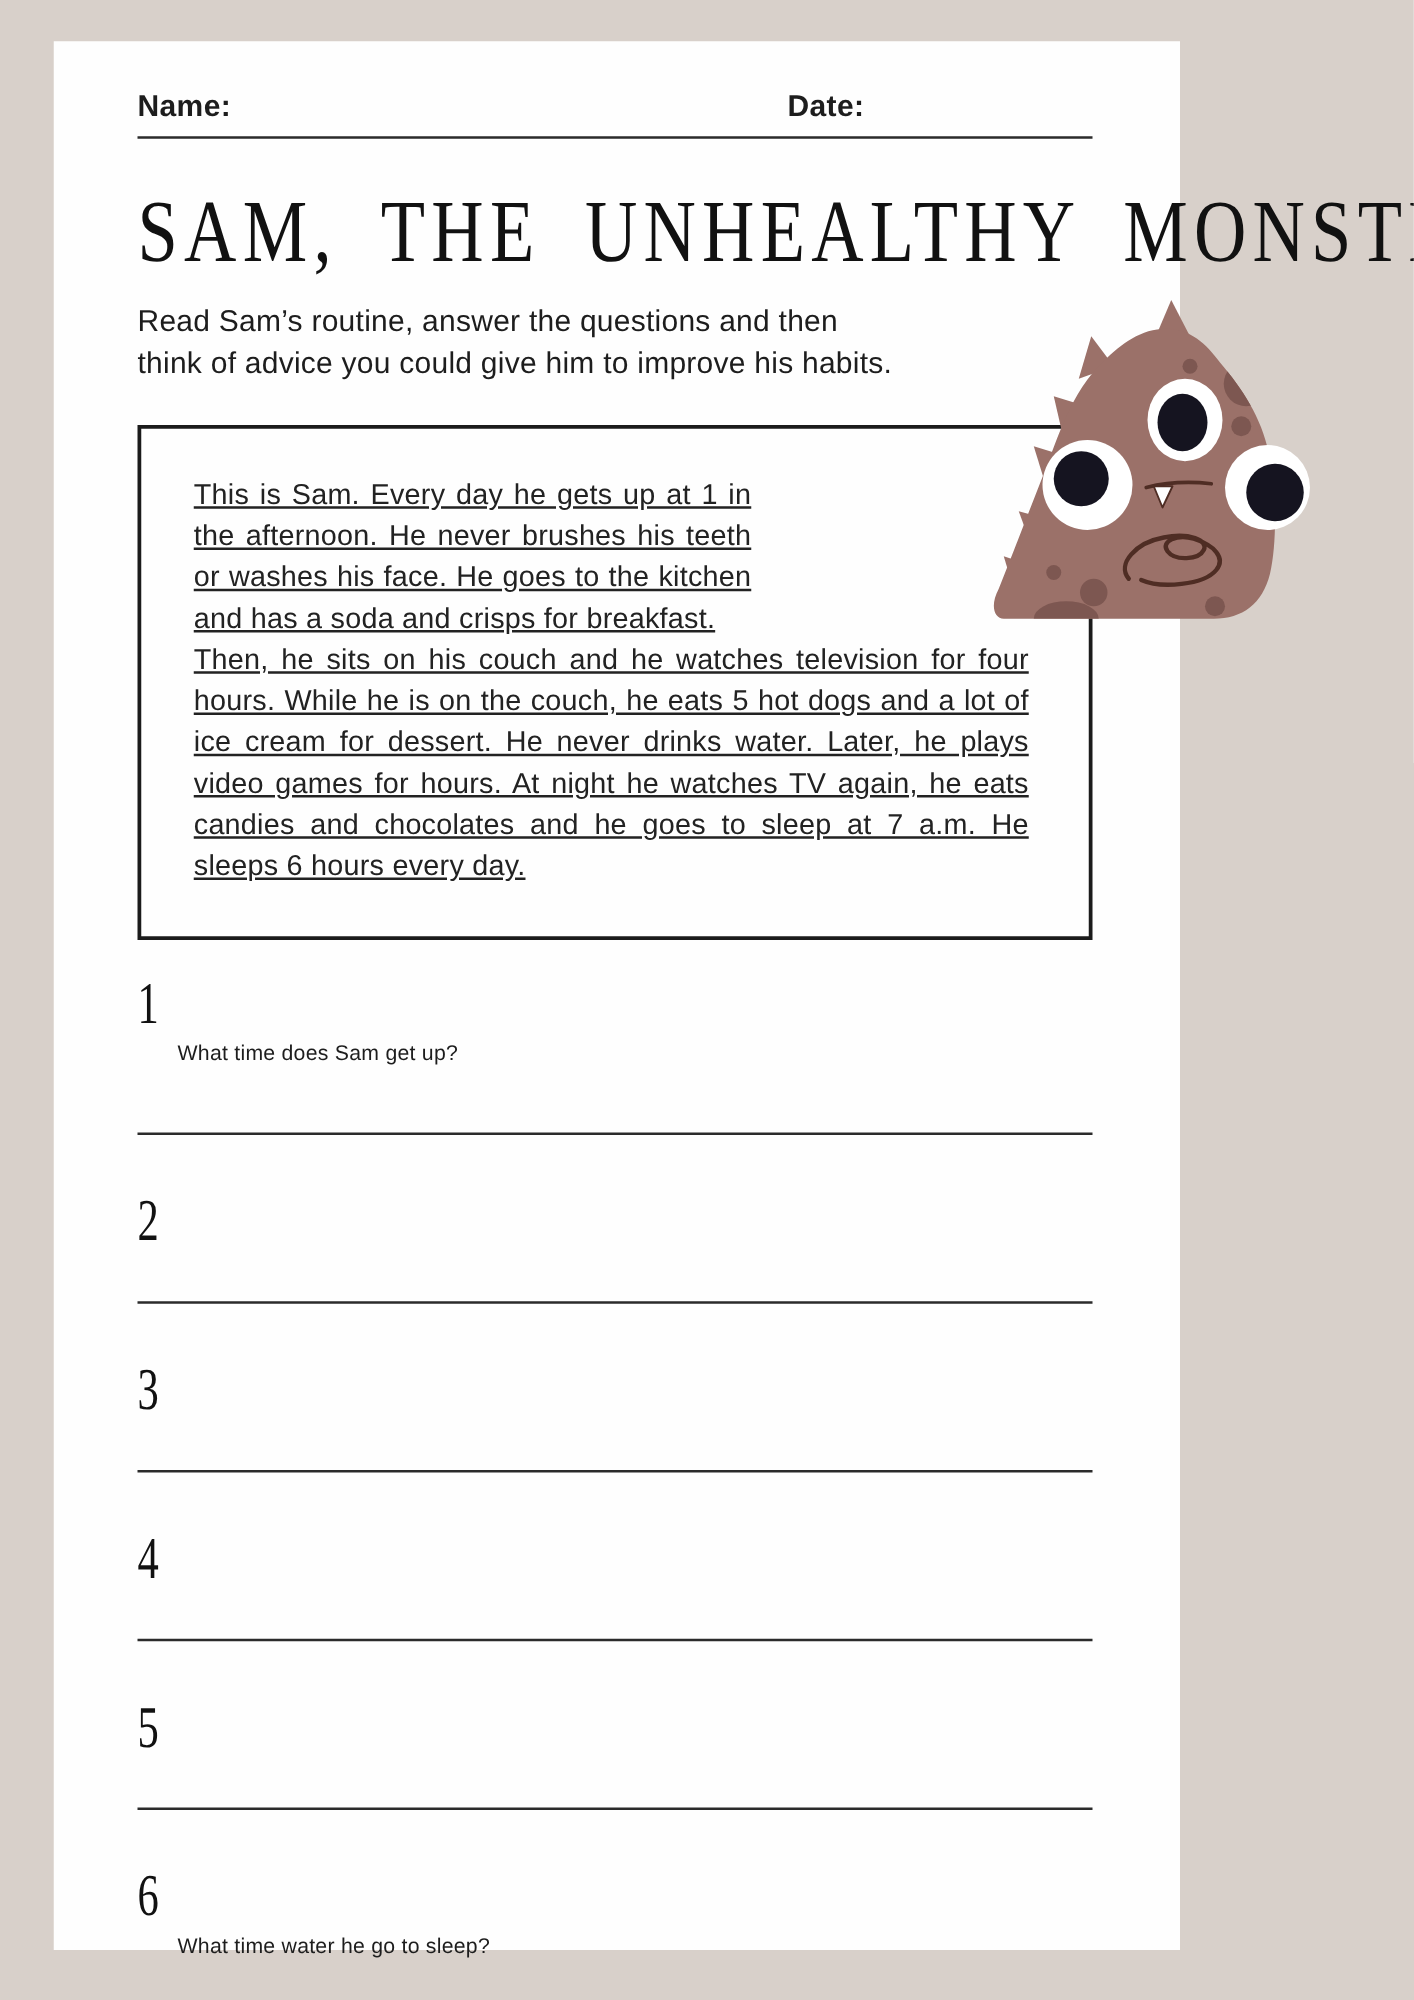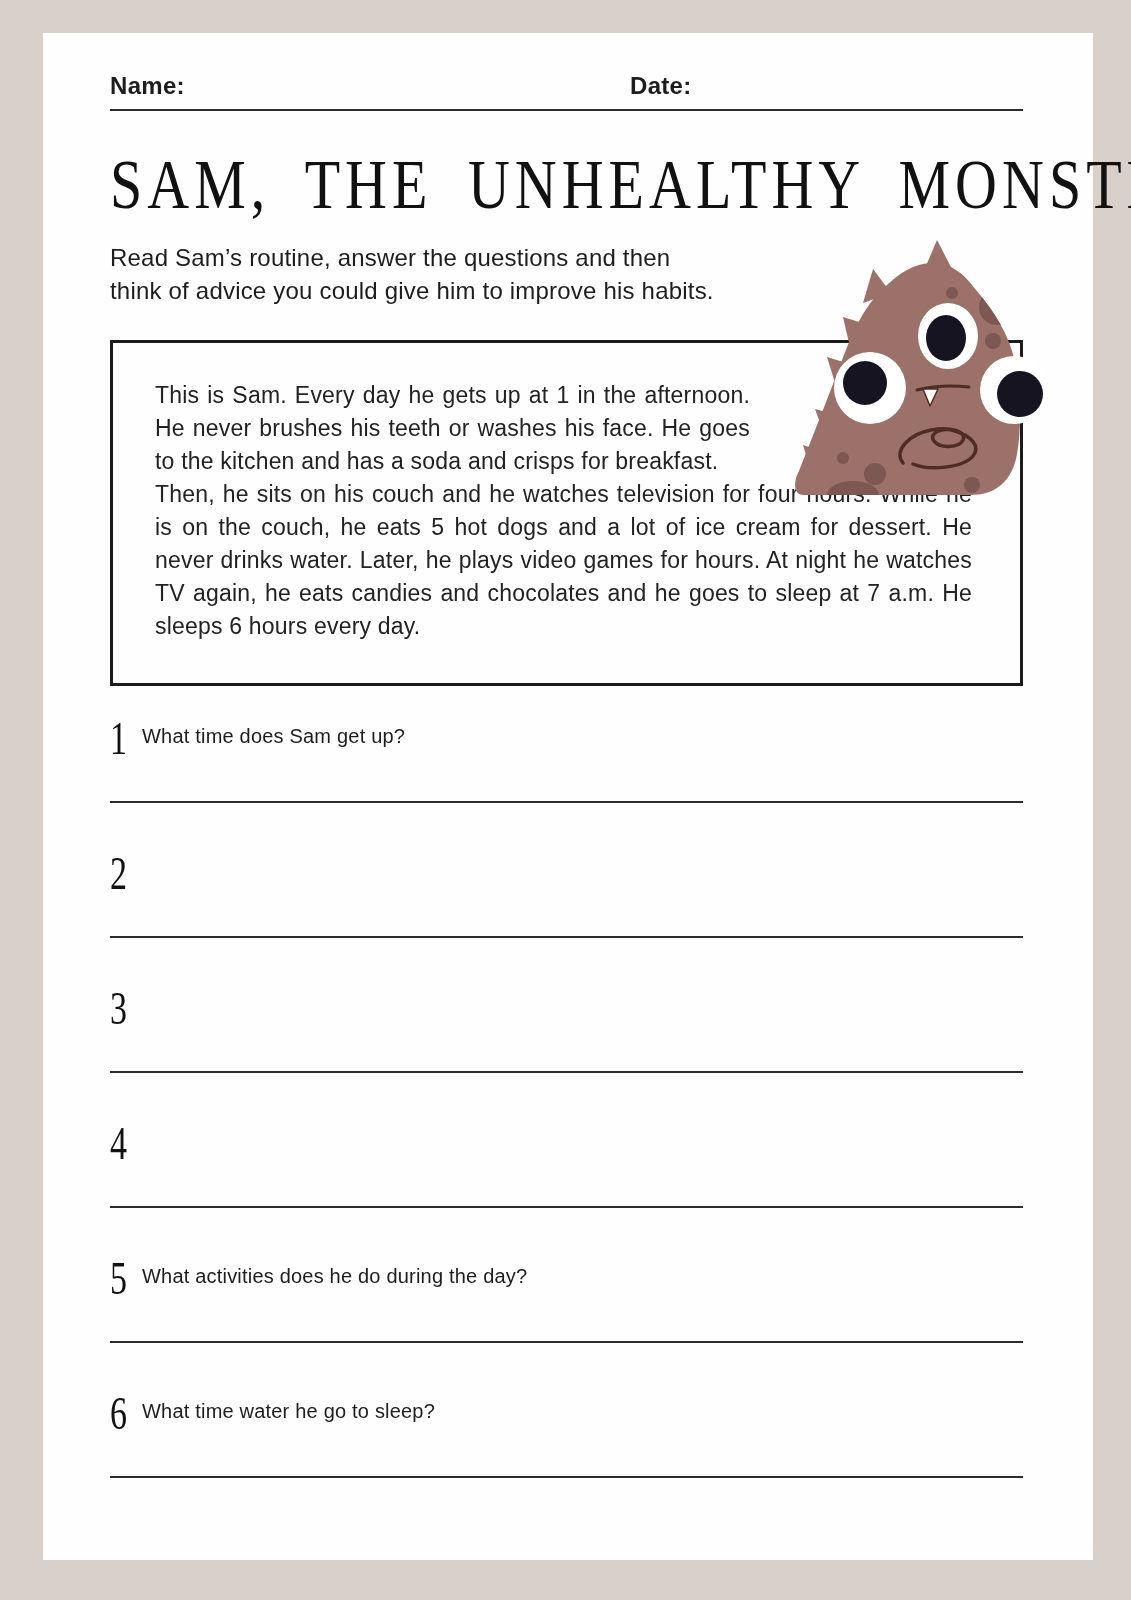--- a/index.html
+++ b/index.html
@@ -7,21 +7,21 @@
     width:1131px;height:1600px;
     background:#d8d0ca;
     font-family:"Liberation Sans", sans-serif;
     color:#1d1d1d;
     position:relative;
     overflow:hidden;
   }
   .page{
     position:absolute;
     left:43px;top:33px;
-    width:1050px;height:1527px;
+    width:901px;height:1527px;
     background:#fefefe;
   }
   .content{
     position:relative;
     padding:0 70px 0 67px; 
   }
   
   .name-row{
     display:flex;
     padding-top:39px;
@@ -61,20 +61,21 @@
   
   .passage-box{
     margin-top:33px;
     border:3px solid #1b1b1b;
     padding:36px 48px 40px 42px;
     font-size:23px;
     line-height:33px;
     letter-spacing:0.2px;
     color:#222;
     position:relative;
+    text-decoration:underline;
   }
   .passage-p1{
     text-align:justify;
     padding-right:222px;
   }
   .passage-p2{
     text-align:justify;
   }
   
   .monster{
@@ -96,24 +97,25 @@
     font-weight:500;
     line-height:34px;
     transform:scale(0.92,1.28);
     transform-origin:left center;
     width:32px;
     flex:0 0 32px;
     color:#111;
     padding-top:2px;
   }
   .q-text{
-    font-size:20px;
+    font-size:17px;
     letter-spacing:0.2px;
     line-height:34px;
     font-weight:500;
+    margin-top:41px;
   }
   .answer-line{
     margin-top:46px;
     border-bottom:2px solid #2b2b2b;
     height:0;
   }
 </style>
 </head>
 <body>
 
@@ -163,21 +165,20 @@
     <div class="question-block">
       <div class="q-row">
         <span class="q-num">4</span>
       </div>
       <div class="answer-line"></div>
     </div>
 
     <div class="question-block">
       <div class="q-row">
         <span class="q-num">5</span>
-        <span class="q-text">What activities does he do during the day?</span>
       </div>
       <div class="answer-line"></div>
     </div>
 
     <div class="question-block">
       <div class="q-row">
         <span class="q-num">6</span>
         <span class="q-text">What time water he go to sleep?</span>
       </div>
       <div class="answer-line"></div>

